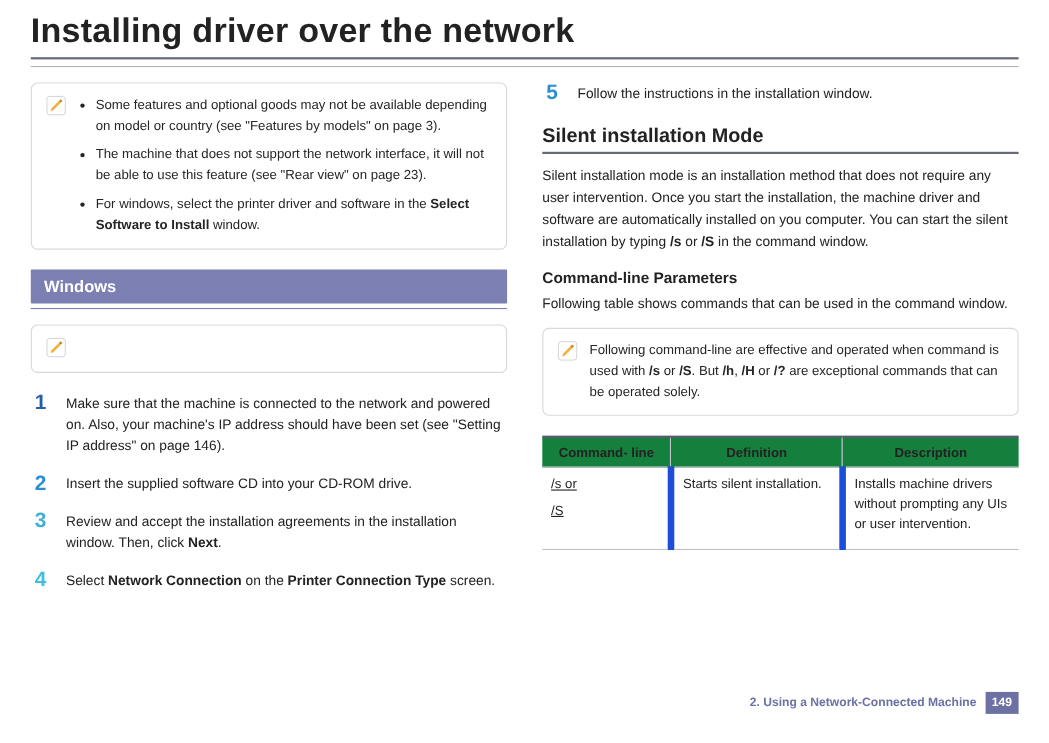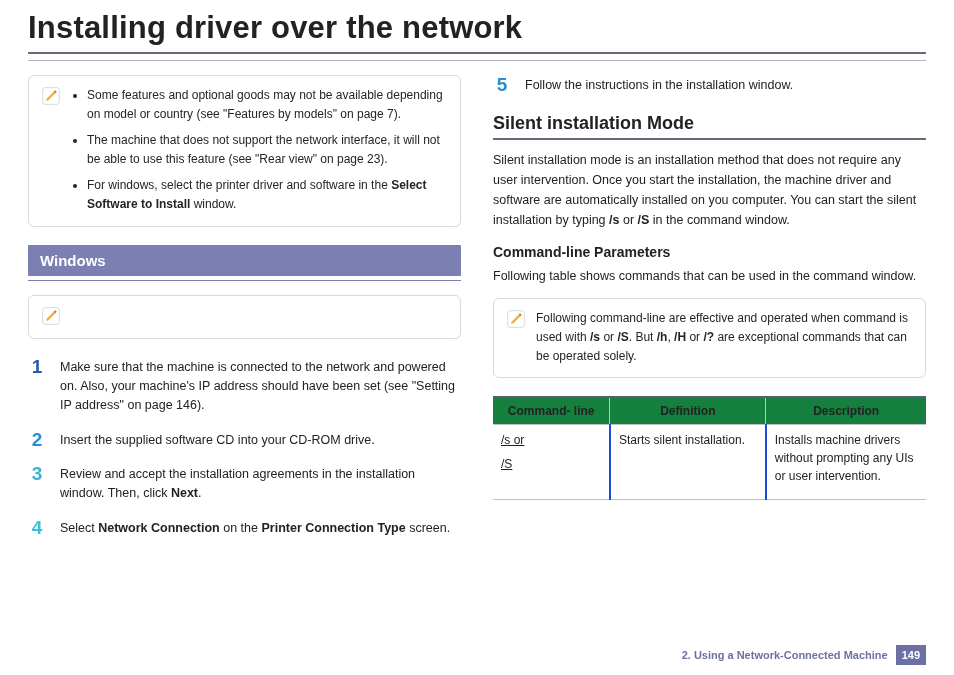--- a/index.html
+++ b/index.html
@@ -30,24 +30,24 @@
   .n4 { color: #3bc0e0; }
   .n5 { color: #2a8ed1; }
   .h2 { font-size: 18px; font-weight: 700; margin-top: 18px; margin-bottom: 4px; }
   .h2-rule { height: 2px; background: #666977; margin-bottom: 10px; }
   .h3 { font-size: 14px; font-weight: 700; margin-top: 14px; margin-bottom: 6px; }
   .para { font-size: 12.5px; line-height: 1.6; }
   table.cmd { width: 100%; border-collapse: collapse; margin-top: 12px; font-size: 12px; }
   table.cmd th { background: #15803d; font-weight: 700; text-align: center; padding: 6px 8px; border-top: 2px solid #5a5d70; border-bottom: 1px solid #bfc1cb; border-left: 1px solid #bfc1cb; border-right: 1px solid #bfc1cb; }
   table.cmd th:first-child { border-left: none; }
   table.cmd th:last-child { border-right: none; }
-  table.cmd td { vertical-align: top; padding: 6px 8px 14px 8px; border-left: 2px solid #1d4ed8; border-right: 1px solid #bfc1cb; border-bottom: 1px solid #bfc1cb; line-height: 1.5; }
+  table.cmd td { vertical-align: top; padding: 6px 8px 14px 8px; border-left: 6px solid #1d4ed8; border-right: 1px solid #bfc1cb; border-bottom: 1px solid #bfc1cb; line-height: 1.5; }
   table.cmd td:first-child { border-left: none; text-decoration: underline; }
   table.cmd td:last-child { border-right: none; }
-  .footer { position: absolute; right: 28px; bottom: 10px; display: flex; align-items: center; gap: 8px; }
+  .footer { position: absolute; right: 28px; bottom: 26px; display: flex; align-items: center; gap: 8px; }
   .footer-text { font-size: 11px; font-weight: 700; color: #6c70a2; }
   .page-num { background: #6c70a2; color: #fff; font-size: 11px; font-weight: 700; padding: 4px 6px; }
 </style>
 </head>
 <body>
 <div class="page">
 
 <h1 class="title">Installing driver over the network</h1>
 <div class="title-rule"></div>
 <div class="title-rule thin"></div>
@@ -56,21 +56,21 @@
 
   <div class="col">
     <div class="note-box">
       <svg class="note-icon" viewBox="0 0 24 24">
             <rect x="2" y="2" width="20" height="20" rx="3" fill="#fff" stroke="#cfd0d6"></rect>
             <path d="M7 15 L15 7 L17 9 L9 17 L6 18 Z" fill="#f2b23a"></path>
             <path d="M15 7 L17 5 L19 7 L17 9 Z" fill="#c9861d"></path>
           </svg>
       <div class="note-body">
         <ul>
-          <li>Some features and optional goods may not be available depending on model or country (see "Features by models" on page 7).</li>
+          <li>Some features and optional goods may not be available depending on model or country (see "Features by models" on page 3).</li>
           <li>The machine that does not support the network interface, it will not be able to use this feature (see "Rear view" on page 23).</li>
           <li>
             <div class="sub">
               <span>For windows, select the printer driver and software in the </span><b>Select Software to Install</b><span> window.</span>
             </div>
           </li>
         </ul>
       </div>
     </div>
 

